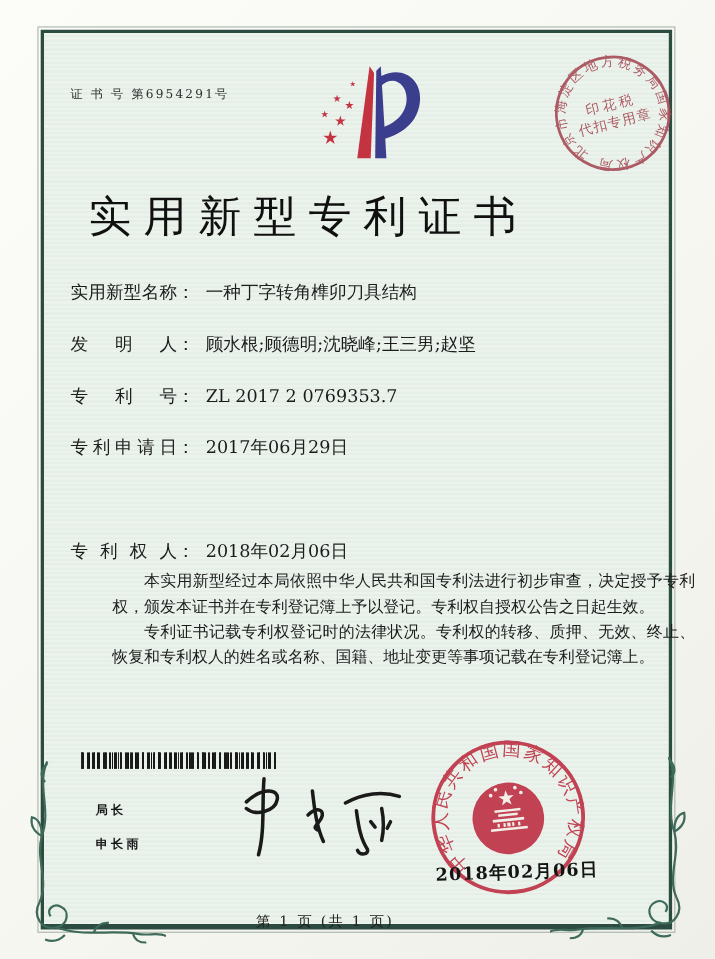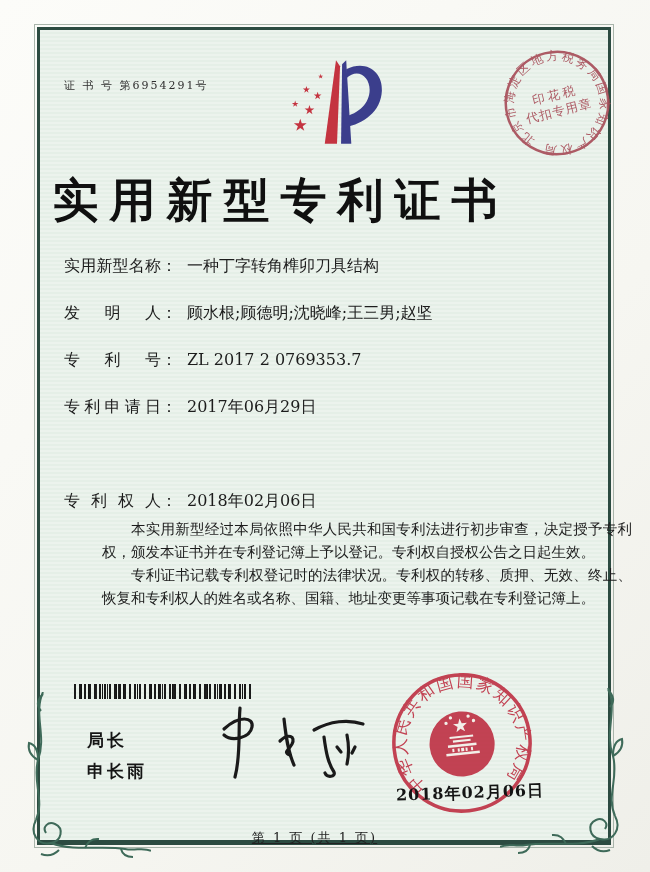--- a/index.html
+++ b/index.html
@@ -21,54 +21,54 @@
     border-bottom-width:5px;
     background:
       repeating-linear-gradient(0deg,
         var(--bg-mint,#ecf3ed) 0px, var(--bg-mint,#ecf3ed) 2px,
         #e5efe7 2px, #e5efe7 4px);
   }
   
   .cert-number { position:absolute; left:64px; top:78px; font-size:11px; letter-spacing:2px; color:#2e2e2e; }
   .title {
     position:absolute; left:36px; top:170px; width:478px; text-align:center;
-    font-size:46px; font-weight:bold; letter-spacing:11px; text-indent:11px; color:#101010;
+    font-size:39px; font-weight:normal; letter-spacing:11px; text-indent:11px; color:#101010;
   }
   .field { position:absolute; left:64px; font-size:16px; white-space:nowrap; }
   .field .lab { display:inline-block; width:97px; text-align:justify; text-align-last:justify; }
   .field .val { margin-left:10px; }
   .f1{top:256px} .f2{top:303px} .f3{top:350px} .f4{top:397px} .f5{top:444px} .f6{top:491px}
   .bodytext {
     position:absolute; left:62px; top:518px; width:530px;
     font-size:14.5px; line-height:23px; text-align:justify;margin-left:40px;
   }
   .bodytext p { margin:0; text-indent:2em; }
   
   .barcode {
     position:absolute; left:74px; top:684px; width:178px; height:15px;
     background-image:
       repeating-linear-gradient(90deg,#1a1a1a 0 2px,transparent 2px 5px),
       repeating-linear-gradient(90deg,#111 0 1px,transparent 1px 7px),
       repeating-linear-gradient(90deg,#222 0 1px,transparent 1px 11px);
   }
   
   .director-title, .director-name {
-    position:absolute; left:87px; font-size:17px; font-weight:600;
+    position:absolute; left:87px; font-size:11px; font-weight:600;
     font-family:"Liberation Sans","DejaVu Sans",sans-serif; color:#151515; letter-spacing:3px;
   }
   .director-title{top:729px} .director-name{top:760px}
   .signature { position:absolute; left:196px; top:697px; width:180px; height:88px; }
   
   .tax-stamp { position:absolute; left:501px; top:47px; width:112px; height:112px; transform:rotate(-14deg); opacity:.92; }
   .cnipa-seal { position:absolute; left:388px; top:669px; width:148px; height:148px; transform:rotate(-6deg); opacity:.95; }
   .seal-date {
     position:absolute; left:396px; top:783px; font-size:16px; font-weight:bold;
     letter-spacing:1px; transform:rotate(-2deg); color:#141414;
   }
-  .footer { position:absolute; left:40px; top:829px; width:549px; text-align:center; font-size:13px; letter-spacing:2px; color:#222;text-decoration:underline; }
+  .footer { position:absolute; left:21px; top:829px; width:549px; text-align:center; font-size:13px; letter-spacing:2px; color:#222; }
   
   .logo { position:absolute; left:286px; top:56px; width:102px; height:97px; }
   .flourish { position:absolute; width:126px; height:166px; }
   .flourish-bl { left:25px; top:692px; }
   .flourish-br { left:500px; top:688px; transform:scaleX(-1); }
 </style>
 </head>
 <body>
 
 <div class="page">

